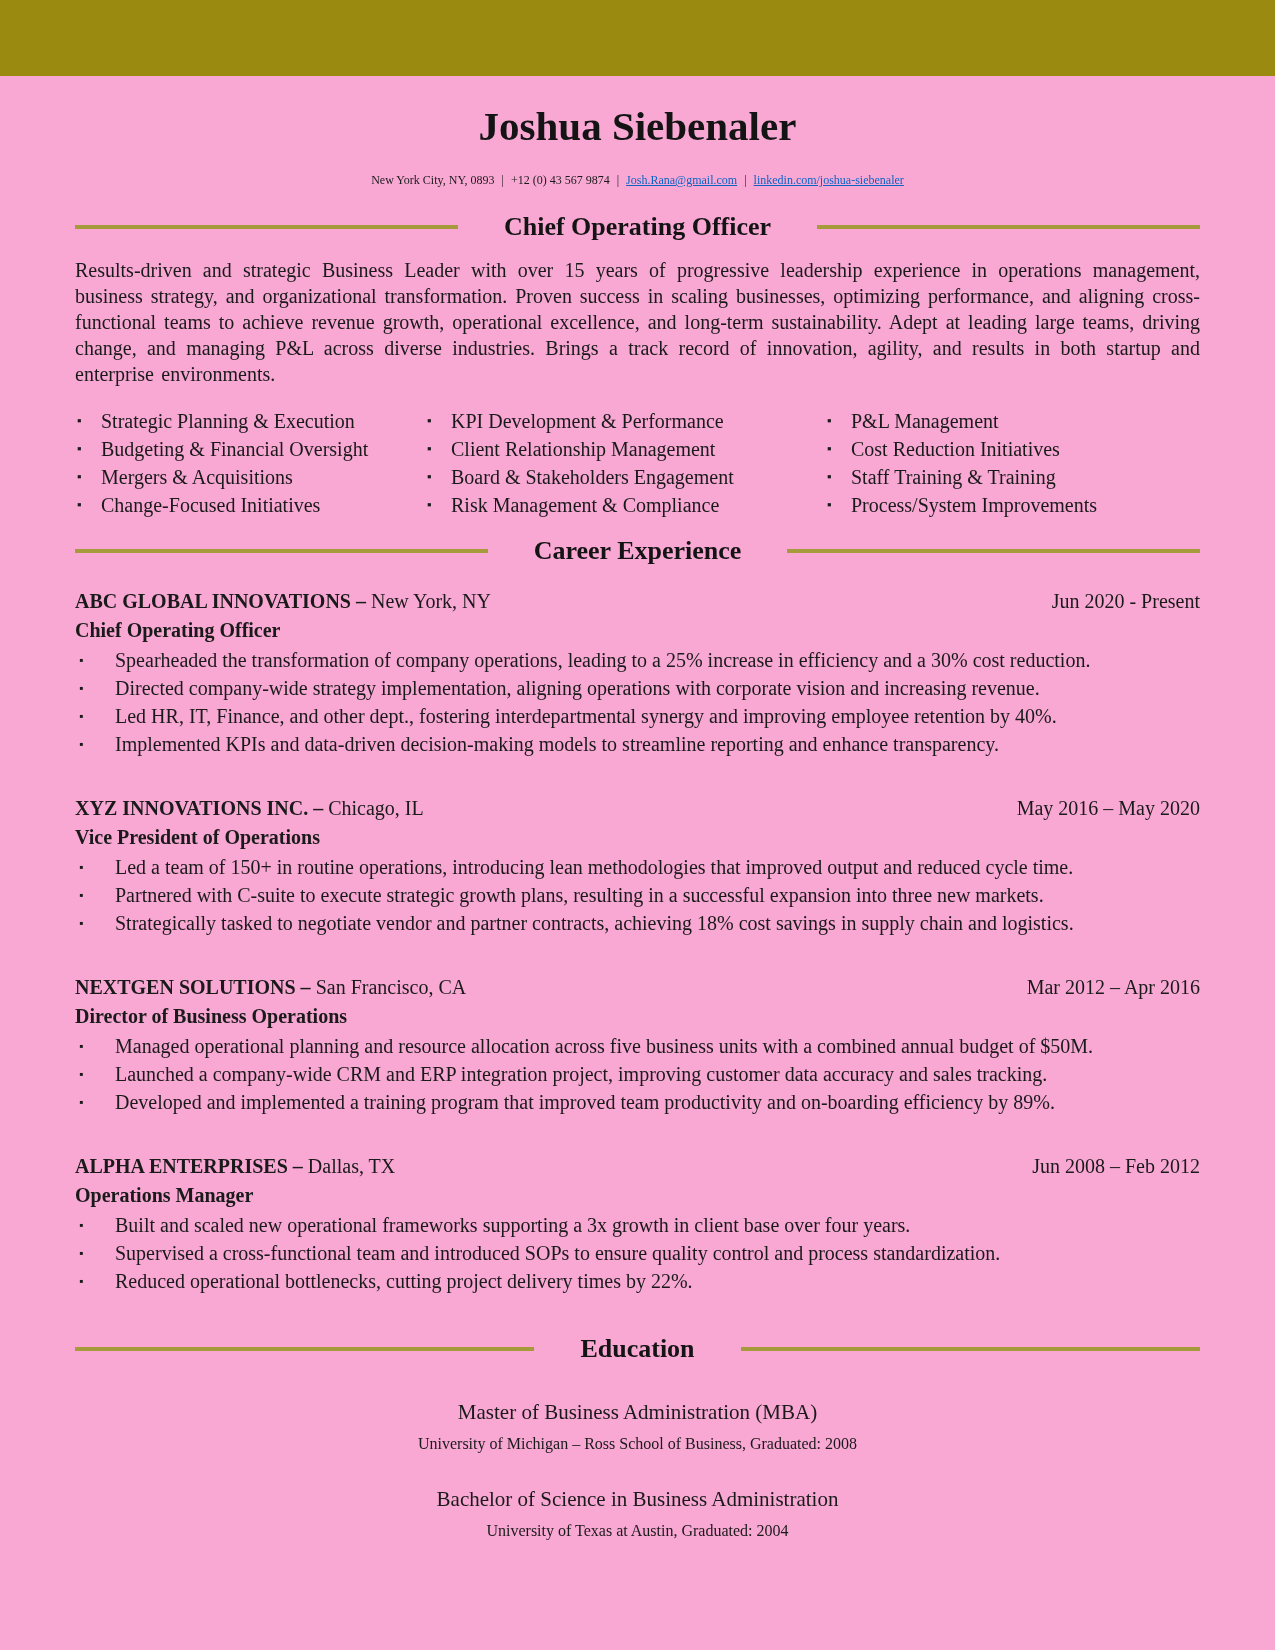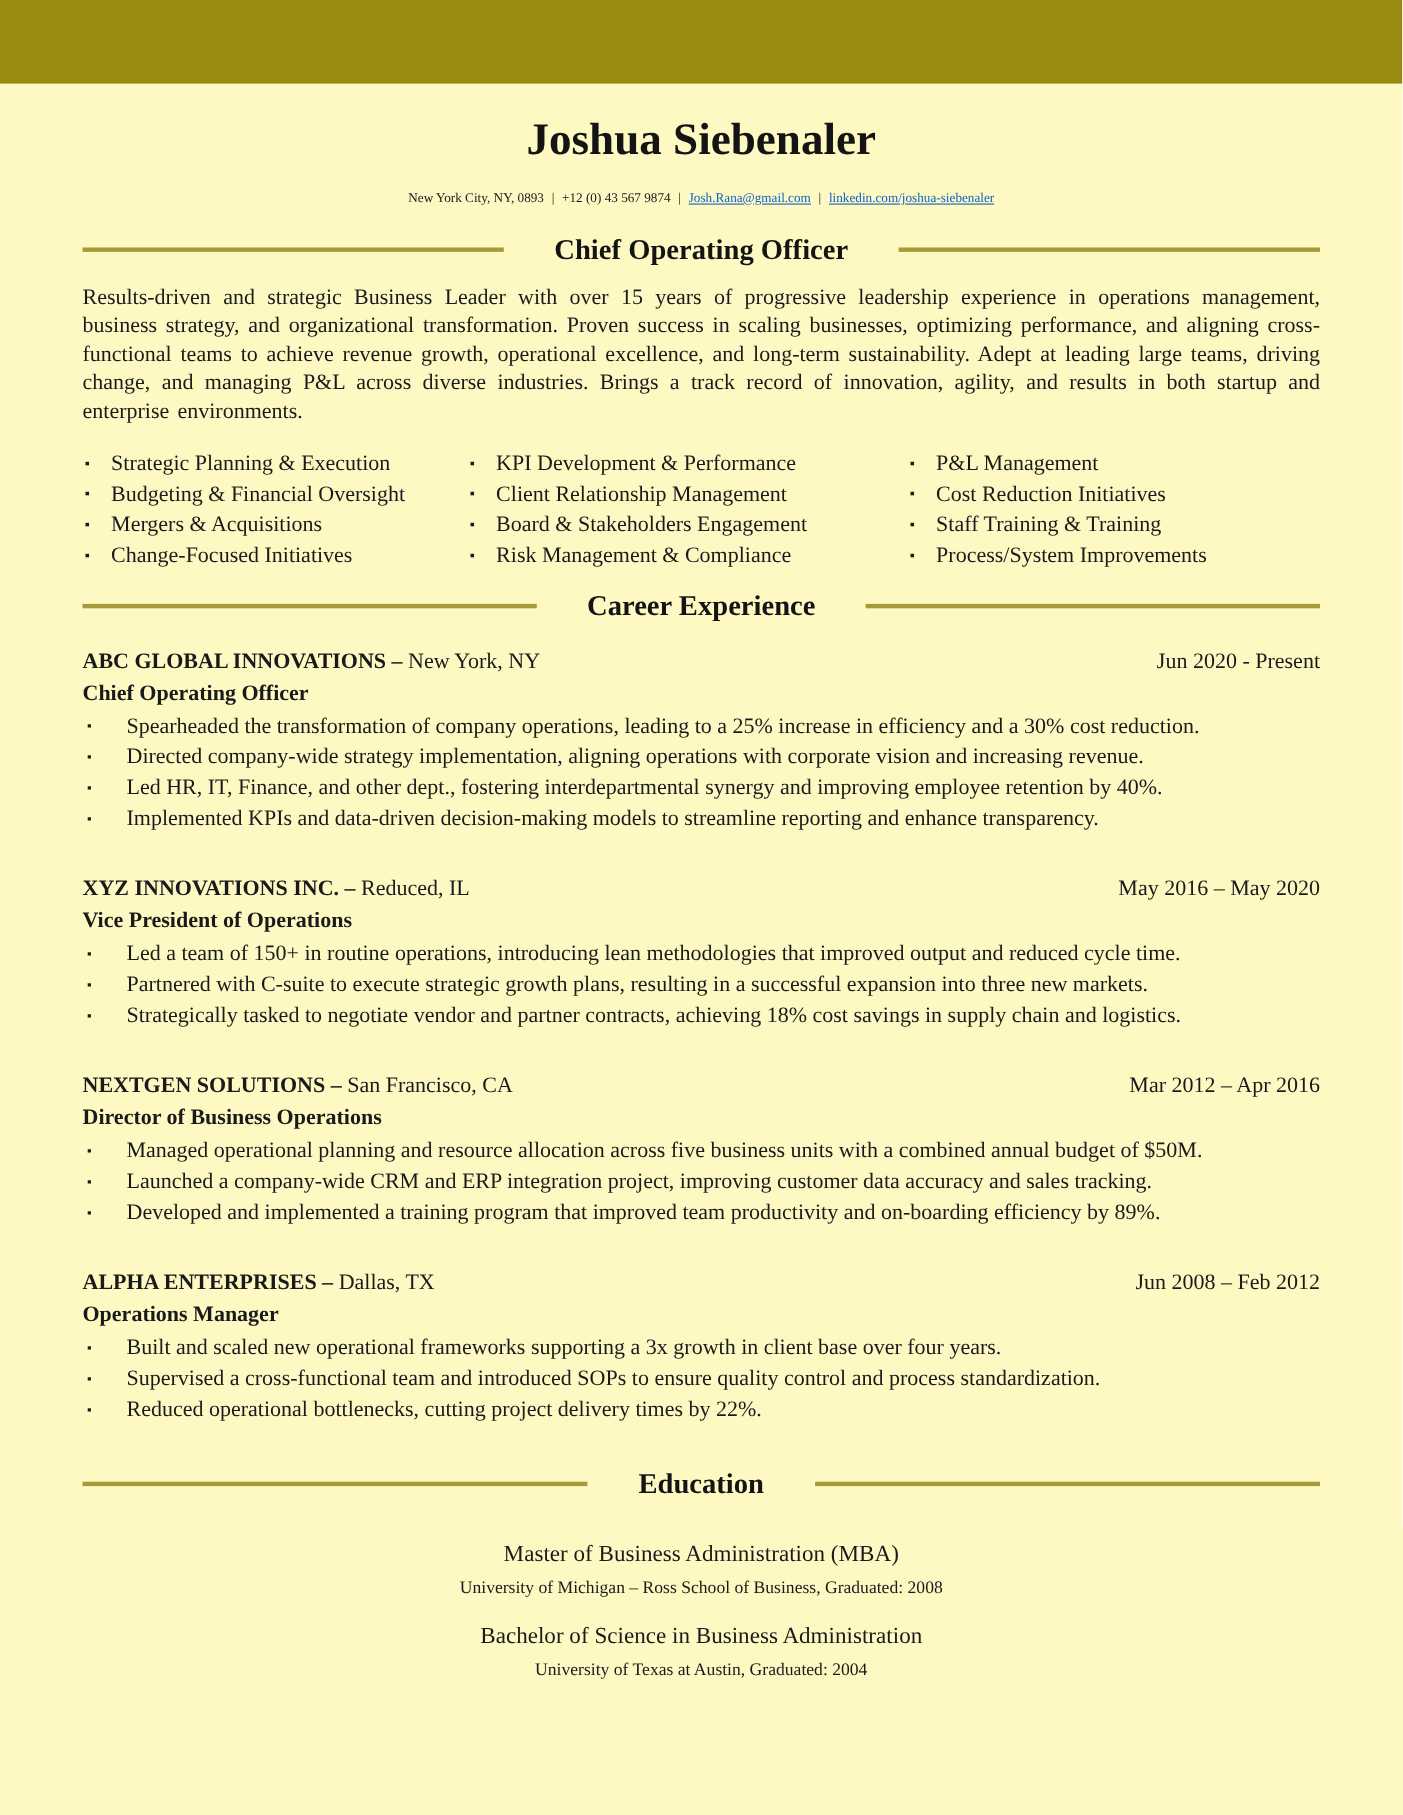--- a/index.html
+++ b/index.html
@@ -2,21 +2,21 @@
 <html><head>
 <meta charset="utf-8">
 <style>
   * { box-sizing: border-box; }
   html, body { margin: 0; padding: 0; background: #ffffff; }
   .page {
     position: relative;
     width: 1275px;
     height: 1650px;
     margin: 0 auto;
-    background: #fef9c3;
+    background: #f9a8d4;
     font-family: "Liberation Serif", "DejaVu Serif", serif;
     color: #1a1a1a;
     overflow: hidden;
   }
   .banner {
     height: 76px;
     width: 100%;
     background: #9a8b10;
   }
   .content { padding: 0 75px; }
@@ -78,21 +78,21 @@
     line-height: 25px;
   }
   .job-co strong { font-weight: 700; }
   .job-dates { white-space: nowrap; }
   .job-title { margin-top: 4px; font-weight: 700; font-size: 20px; line-height: 25px; }
   .job ul { list-style: none; margin: 5px 0 0 0; padding: 0; }
   .job li { display: flex; margin-top: 4px; font-size: 20px; line-height: 24px; }
   .job li .blt { flex: 0 0 40px; padding-left: 4px; font-size: 12px; }
 
   .edu-block { text-align: center; }
-  .edu-entry { margin-top: 18px; }
+  .edu-entry { margin-top: 30px; }
   .edu-entry.first { margin-top: 34px; }
   .edu-degree { font-weight: 400; font-size: 21px; line-height: 26px; }
   .edu-school { margin-top: 6px; font-size: 16px; line-height: 25px; }
 </style>
 </head>
 <body>
 
 <div class="page">
 
   <div class="banner"></div>
@@ -191,21 +191,21 @@
           </li>
         <li>
             <span class="blt">▪</span>
             <span>Implemented KPIs and data-driven decision-making models to streamline reporting and enhance transparency.</span>
           </li>
       </ul>
     </section>
 
     <section class="job">
       <div class="job-head">
-        <div class="job-co"><strong>XYZ INNOVATIONS INC. –</strong> <span>Reduced, IL</span></div>
+        <div class="job-co"><strong>XYZ INNOVATIONS INC. –</strong> <span>Chicago, IL</span></div>
         <div class="job-dates">May 2016 – May 2020</div>
       </div>
       <div class="job-title">Vice President of Operations</div>
       <ul>
         <li>
             <span class="blt">▪</span>
             <span>Led a team of 150+ in routine operations, introducing lean methodologies that improved output and reduced cycle time.</span>
           </li>
         <li>
             <span class="blt">▪</span>

